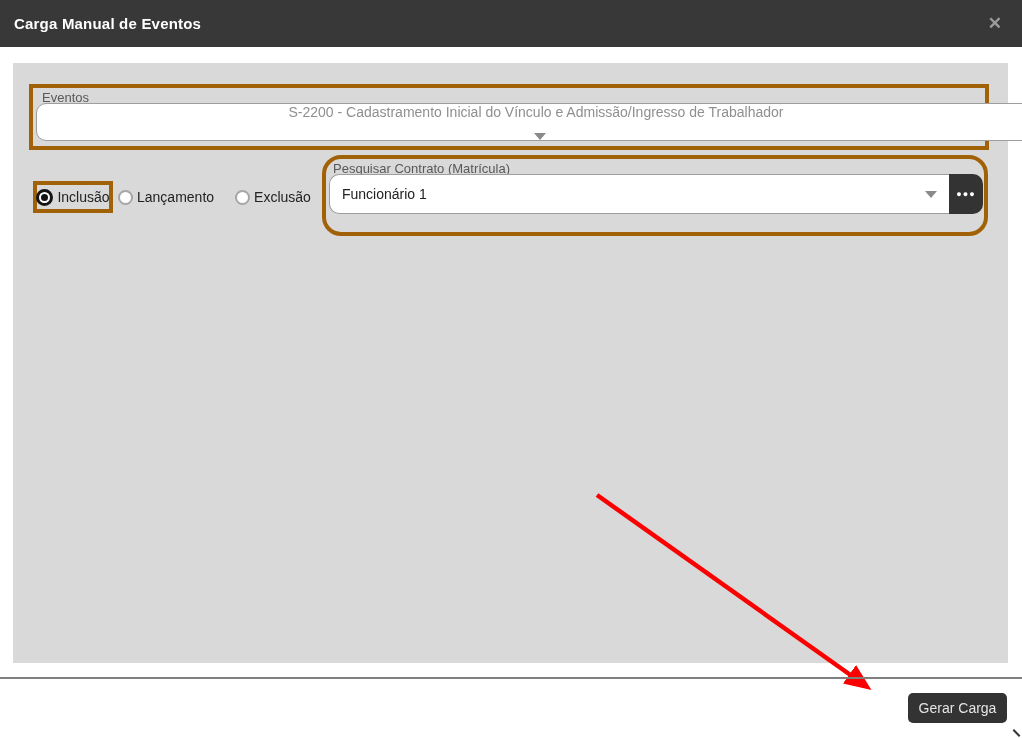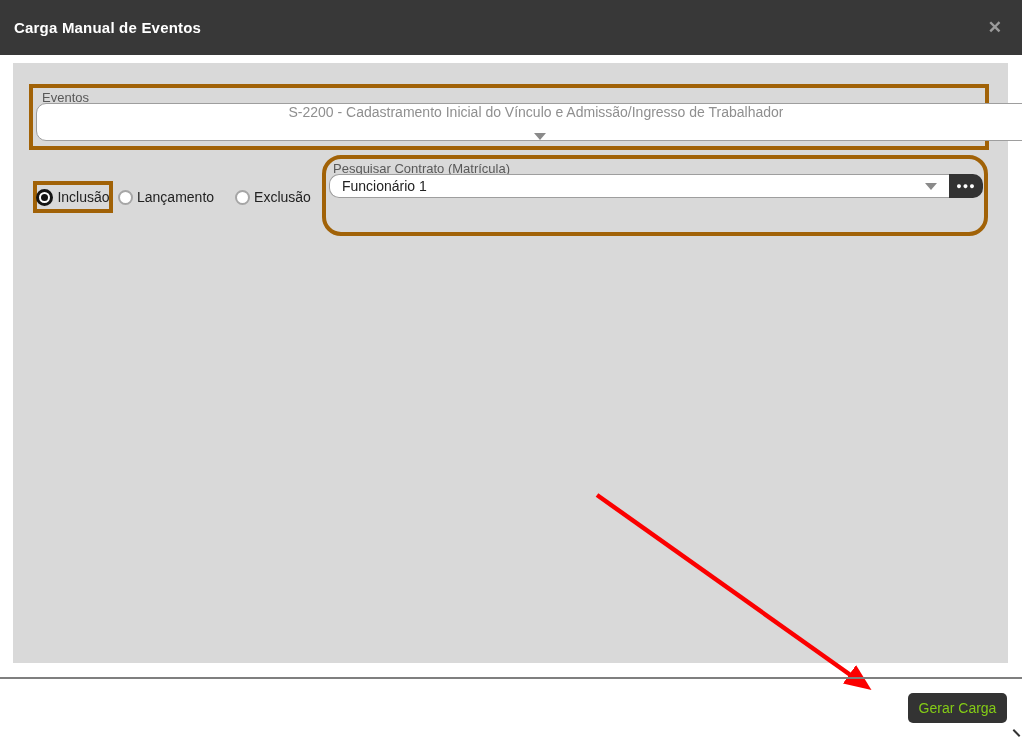--- a/index.html
+++ b/index.html
@@ -3,21 +3,21 @@
 <meta charset="utf-8">
 <style>
   * { margin: 0; padding: 0; box-sizing: border-box; }
   html, body { width: 1022px; height: 738px; overflow: hidden; }
   body {
     font-family: "Liberation Sans", "DejaVu Sans", sans-serif;
     background: #ffffff;
     position: relative;
   }
   .modal-header {
-    position: absolute; left: 0; top: 0; width: 1022px; height: 55px;
+    position: absolute; left: 0; top: 0; width: 1022px; height: 47px;
     background: #383838;
     display: flex; align-items: center; justify-content: space-between;
     padding: 16px 14px;
   }
   .modal-title { color: #ffffff; font-size: 15px; font-weight: bold; letter-spacing: .2px; }
   .close-btn {
     color: #9b9b9b; font-size: 17px; font-weight: bold; cursor: pointer;
     line-height: 1; padding: 4px 6px; background: none; border: none;
     font-family: "Liberation Sans", sans-serif;
   }
@@ -44,21 +44,21 @@
   .sel-eventos { left: 3px; top: 15px; width: 1000px; height: 38px; flex-direction: column; }
   .sel-eventos .select-value { color: #8f8f8f; font-size: 14px; }
   .select-value { flex: 1; white-space: nowrap; overflow: hidden; }
   .caret {
     width: 0; height: 0;
     border-left: 6px solid transparent; border-right: 6px solid transparent;
     border-top: 7px solid #8a8a8a;
     margin-left: 8px; flex: none;
   }
   .select-group {
-    position: absolute; left: 3px; top: 15px; width: 654px; height: 24px;
+    position: absolute; left: 3px; top: 15px; width: 654px; height: 40px;
     display: flex; align-items: stretch;
   }
   .sel-contrato {
     position: relative; flex: 1; background: #ffffff; border: 1px solid #9e9e9e;
     border-right: none; border-radius: 10px 0 0 10px;
     display: flex; align-items: center; padding: 0 12px; cursor: pointer;
   }
   .sel-contrato .select-value { color: #222222; font-size: 14px; }
   .more-btn {
     flex: none; width: 34px; background: #333333; border: none;
@@ -82,21 +82,21 @@
   }
   .radio-circle.checked::after {
     content: ""; width: 7px; height: 7px; border-radius: 50%; background: #141414;
   }
   .footer-divider {
     position: absolute; left: 0; top: 677px; width: 1022px; height: 0;
     border-top: 2px solid #7f7f7f;
   }
   .generate-btn {
     position: absolute; left: 908px; top: 693px; width: 99px; height: 30px;
-    background: #333333; color: #84cc16; border: none; border-radius: 5px;
+    background: #333333; color: #e5e5e5; border: none; border-radius: 5px;
     font-size: 14px; cursor: pointer; font-family: "Liberation Sans", sans-serif;
   }
   .annot-arrow { position: absolute; left: 0; top: 0; width: 1022px; height: 738px; pointer-events: none; }
   .corner-mark {
     position: absolute; right: 1px; bottom: 4px; width: 9px; height: 2px;
     background: #333333; transform: rotate(45deg);
   }
 </style>
 </head>
 <body>

